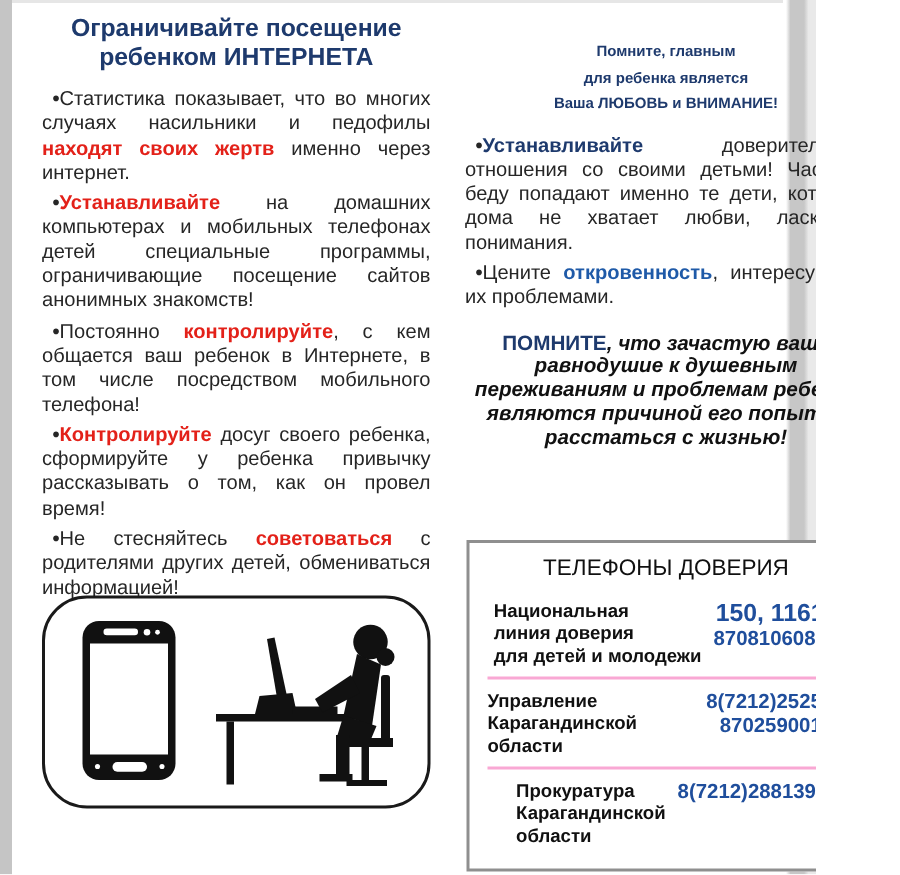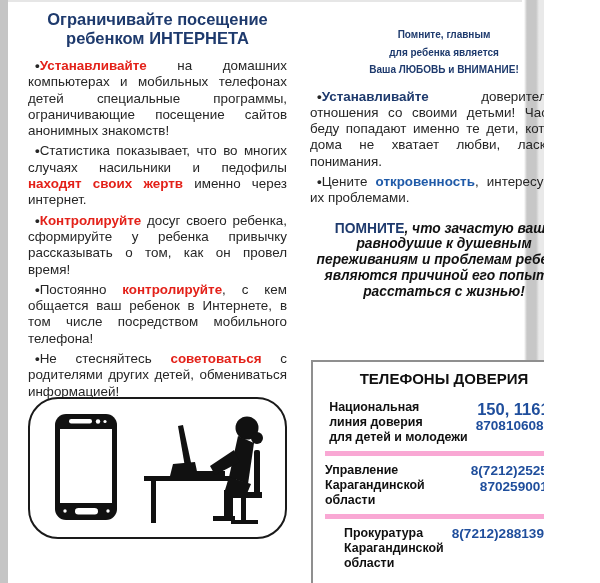--- a/index.html
+++ b/index.html
@@ -30,49 +30,49 @@
   .em-navy{color:var(--navy);font-weight:bold;}
   .em-blue{color:var(--blue);font-weight:bold;}
   .remind{margin:14px 2px 0;text-align:center;font-size:13.8px;line-height:15.8px;
       color:#111;font-style:italic;font-weight:bold;}
   .remind .lead{font-style:normal;color:var(--navy);}
   .illus{position:absolute;left:0;top:389px;width:255px;height:138px;
       border:2px solid #1a1a1a;border-radius:30px;background:#fff;
       display:flex;align-items:center;justify-content:center;}
   .phonebox{position:absolute;left:1px;top:354px;width:238px;
       border:2px solid #8f8f8f;background:#fff;padding:4px 12px 8px;}
-  .pb-title{text-align:center;font-weight:bold;font-size:15px;color:#101010;margin:4px 0 6px;}
+  .pb-title{text-align:center;font-weight:normal;font-size:15px;color:#101010;margin:4px 0 6px;}
   .pb-row{display:flex;justify-content:center;gap:8px;padding:7px 0 6px;}
-  .pb-row.sep{border-top:5px solid #f9a8d4;}
+  .pb-row.sep{border-top:2px solid #f9a8d4;}
   .pb-label{font-weight:bold;font-size:12.4px;line-height:15px;color:#101010;}
   .pb-nums{text-align:right;font-weight:bold;color:var(--numblue);
       font-size:13.6px;line-height:16px;white-space:nowrap;}
   .pb-nums .big{font-size:16.5px;line-height:18px;}
 </style>
 </head>
 <body>
 
 <div class="page">
   <div class="edge-top"></div>
   <div class="edge-left"></div>
   <div class="edge-right"></div>
 
   <div class="col-left">
     <h1 class="title title-left">
       <span>Ограничивайте посещение</span><br>
       <span>ребенком ИНТЕРНЕТА</span>
     </h1>
 
+    <p class="b"><span class="dot">•</span><span>Статистика показывает, что во многих случаях насильники и педофилы </span><span class="red">находят своих жертв</span><span> именно через интернет.</span></p>
+
     <p class="b"><span class="dot">•</span><span></span><span class="red">Устанавливайте</span><span> на домашних компьютерах и мобильных телефонах детей специальные программы, ограничивающие посещение сайтов анонимных знакомств!</span></p>
 
-    <p class="b"><span class="dot">•</span><span>Статистика показывает, что во многих случаях насильники и педофилы </span><span class="red">находят своих жертв</span><span> именно через интернет.</span></p>
+    <p class="b"><span class="dot">•</span><span>Постоянно </span><span class="red">контролируйте</span><span>, с кем общается ваш ребенок в Интернете, в том числе посредством мобильного телефона!</span></p>
 
     <p class="b"><span class="dot">•</span><span></span><span class="red">Контролируйте</span><span> досуг своего ребенка, сформируйте у ребенка привычку рассказывать о том, как он провел время!</span></p>
-
-    <p class="b"><span class="dot">•</span><span>Постоянно </span><span class="red">контролируйте</span><span>, с кем общается ваш ребенок в Интернете, в том числе посредством мобильного телефона!</span></p>
 
     <p class="b"><span class="dot">•</span><span>Не стесняйтесь </span><span class="red">советоваться</span><span> с родителями других детей, обмениваться информацией!</span></p>
 
     <div class="illus">
       <svg width="251" height="132" viewBox="0 0 251 132" aria-hidden="true">
 
         <g>
           <rect x="23" y="12" width="62" height="106" rx="11" fill="#111"></rect>
           <rect x="28" y="27" width="52" height="74" fill="#fff"></rect>
           <rect x="37" y="17" width="23" height="4.5" rx="2.2" fill="#fff"></rect>

